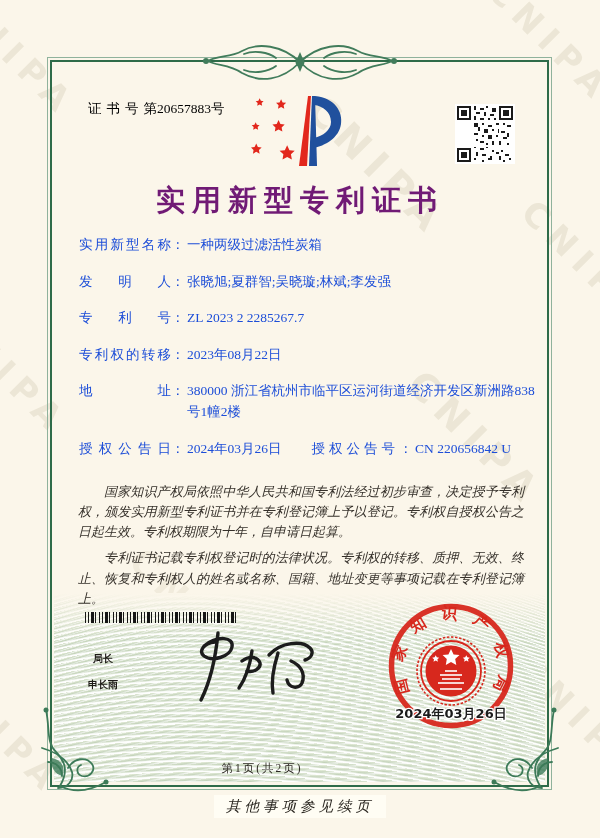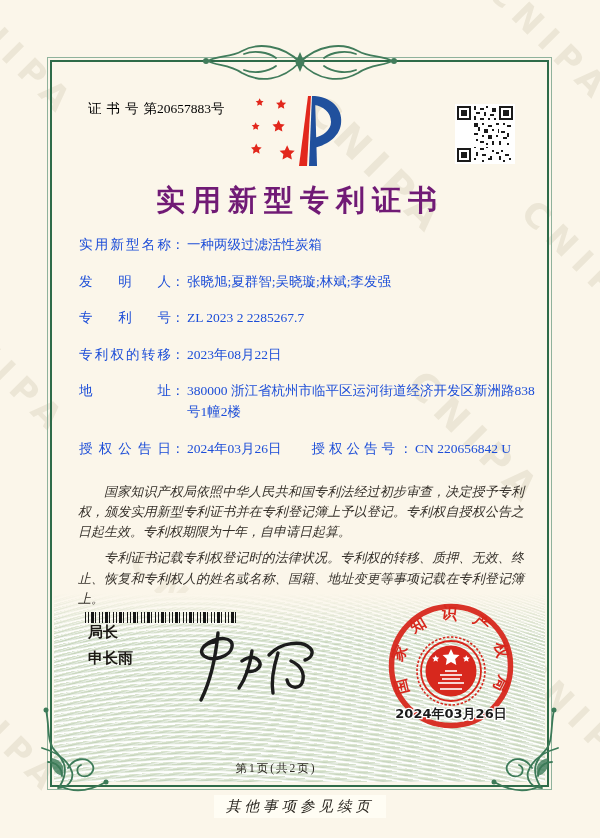--- a/index.html
+++ b/index.html
@@ -52,27 +52,27 @@
          font-style:italic;font-size:13px;line-height:1.55;color:#35302a;text-align:justify;}
   .legal p{margin:0 0 6px 0;text-indent:2em;}
 
   
   .barcode{position:absolute;left:85px;top:612px;width:154px;height:11px;z-index:4;
     background-image:repeating-linear-gradient(90deg,
       #161616 0 1.5px,transparent 1.5px 3px,
       #161616 3px 4px,transparent 4px 6.5px,
       #161616 6.5px 9px,transparent 9px 10px,
       #161616 10px 11px,transparent 11px 14px);}
-  .sig-block{position:absolute;left:88px;top:619px;z-index:4;
-     font-family:"DejaVu Sans","Liberation Sans",sans-serif;font-size:15px;font-weight:600;color:#1d1a16;line-height:26px;}
+  .sig-block{position:absolute;left:88px;top:646px;z-index:4;
+     font-family:"DejaVu Sans","Liberation Sans",sans-serif;font-size:10px;font-weight:600;color:#1d1a16;line-height:26px;text-align:center;}
   .signature{position:absolute;left:168px;top:626px;width:155px;height:82px;z-index:4;}
   .seal{position:absolute;left:388px;top:603px;width:126px;height:126px;z-index:5;}
 
   .pagenum{position:absolute;left:0;top:761px;width:524px;text-align:center;z-index:4;
-           font-size:11.5px;letter-spacing:2px;color:#2e2a24;padding-left:14px;}
+           font-size:11.5px;letter-spacing:2px;color:#2e2a24;}
   .contnote{position:absolute;left:0;top:795px;width:600px;text-align:center;z-index:4;}
   .contnote span{display:inline-block;background:#fffdf4;padding:2px 12px;
            font-style:italic;font-size:14.5px;letter-spacing:4px;color:#2a2620;}
 </style>
 </head>
 <body>
 
 <div class="sheet">
 
   <div class="wm" style="left:-28px;top:-16px;font-size:34px;">CNIPA</div>

